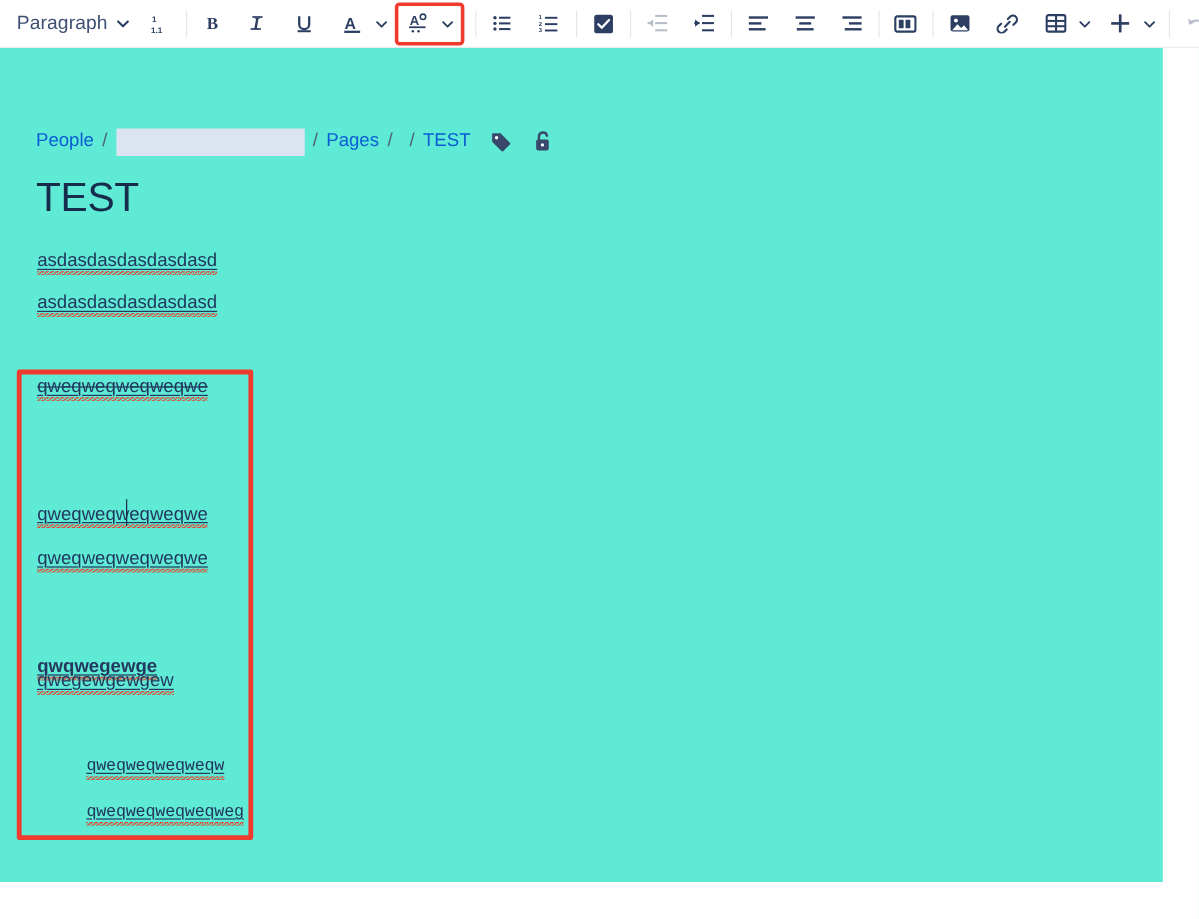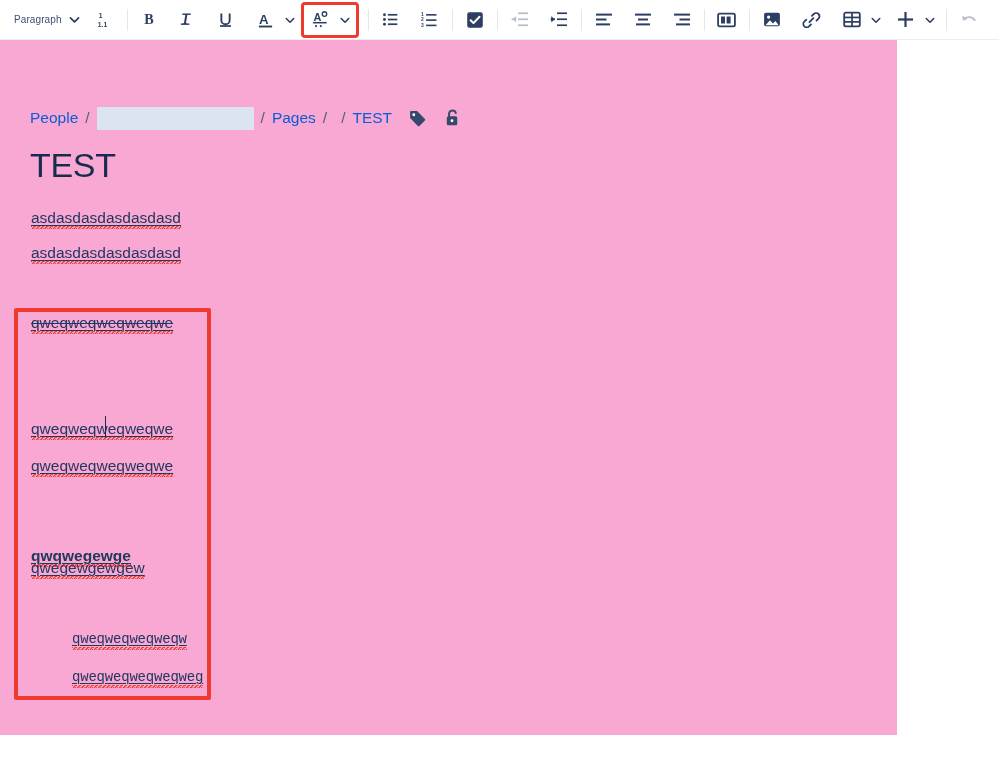--- a/index.html
+++ b/index.html
@@ -33,21 +33,21 @@
     border: none;
     background: transparent;
     color: #2c3e62;
     cursor: pointer;
     border-radius: 3px;
     padding: 0 3px;
     flex: 0 0 auto;
   }
   .tb-btn.disabled { color: #b7bdc9; cursor: default; }
   .tb-label {
-    font-size: 10px;
+    font-size: 16px;
     color: #3d4f73;
     padding: 0 4px 0 10px;
     letter-spacing: .1px;
     flex: 0 0 auto;
   }
   .tb-sep {
     width: 1px;
     height: 22px;
     background: #e4e6ec;
     margin: 0 7px;
@@ -70,23 +70,23 @@
     border: 3px solid #ef3b2d;
     border-radius: 4px;
     padding: 0 2px;
     margin: 0 2px;
   }
   .annot-box .chev { height: 26px; }
 
   
   #page {
     position: relative;
-    width: 897px;
+    width: 969px;
     height: 695px;
-    background: #f9a8d4;
+    background: #5eead4;
     overflow: hidden;
   }
 
   
   #breadcrumb {
     position: absolute;
     left: 30px;
     top: 66px;
     display: flex;
     align-items: center;

